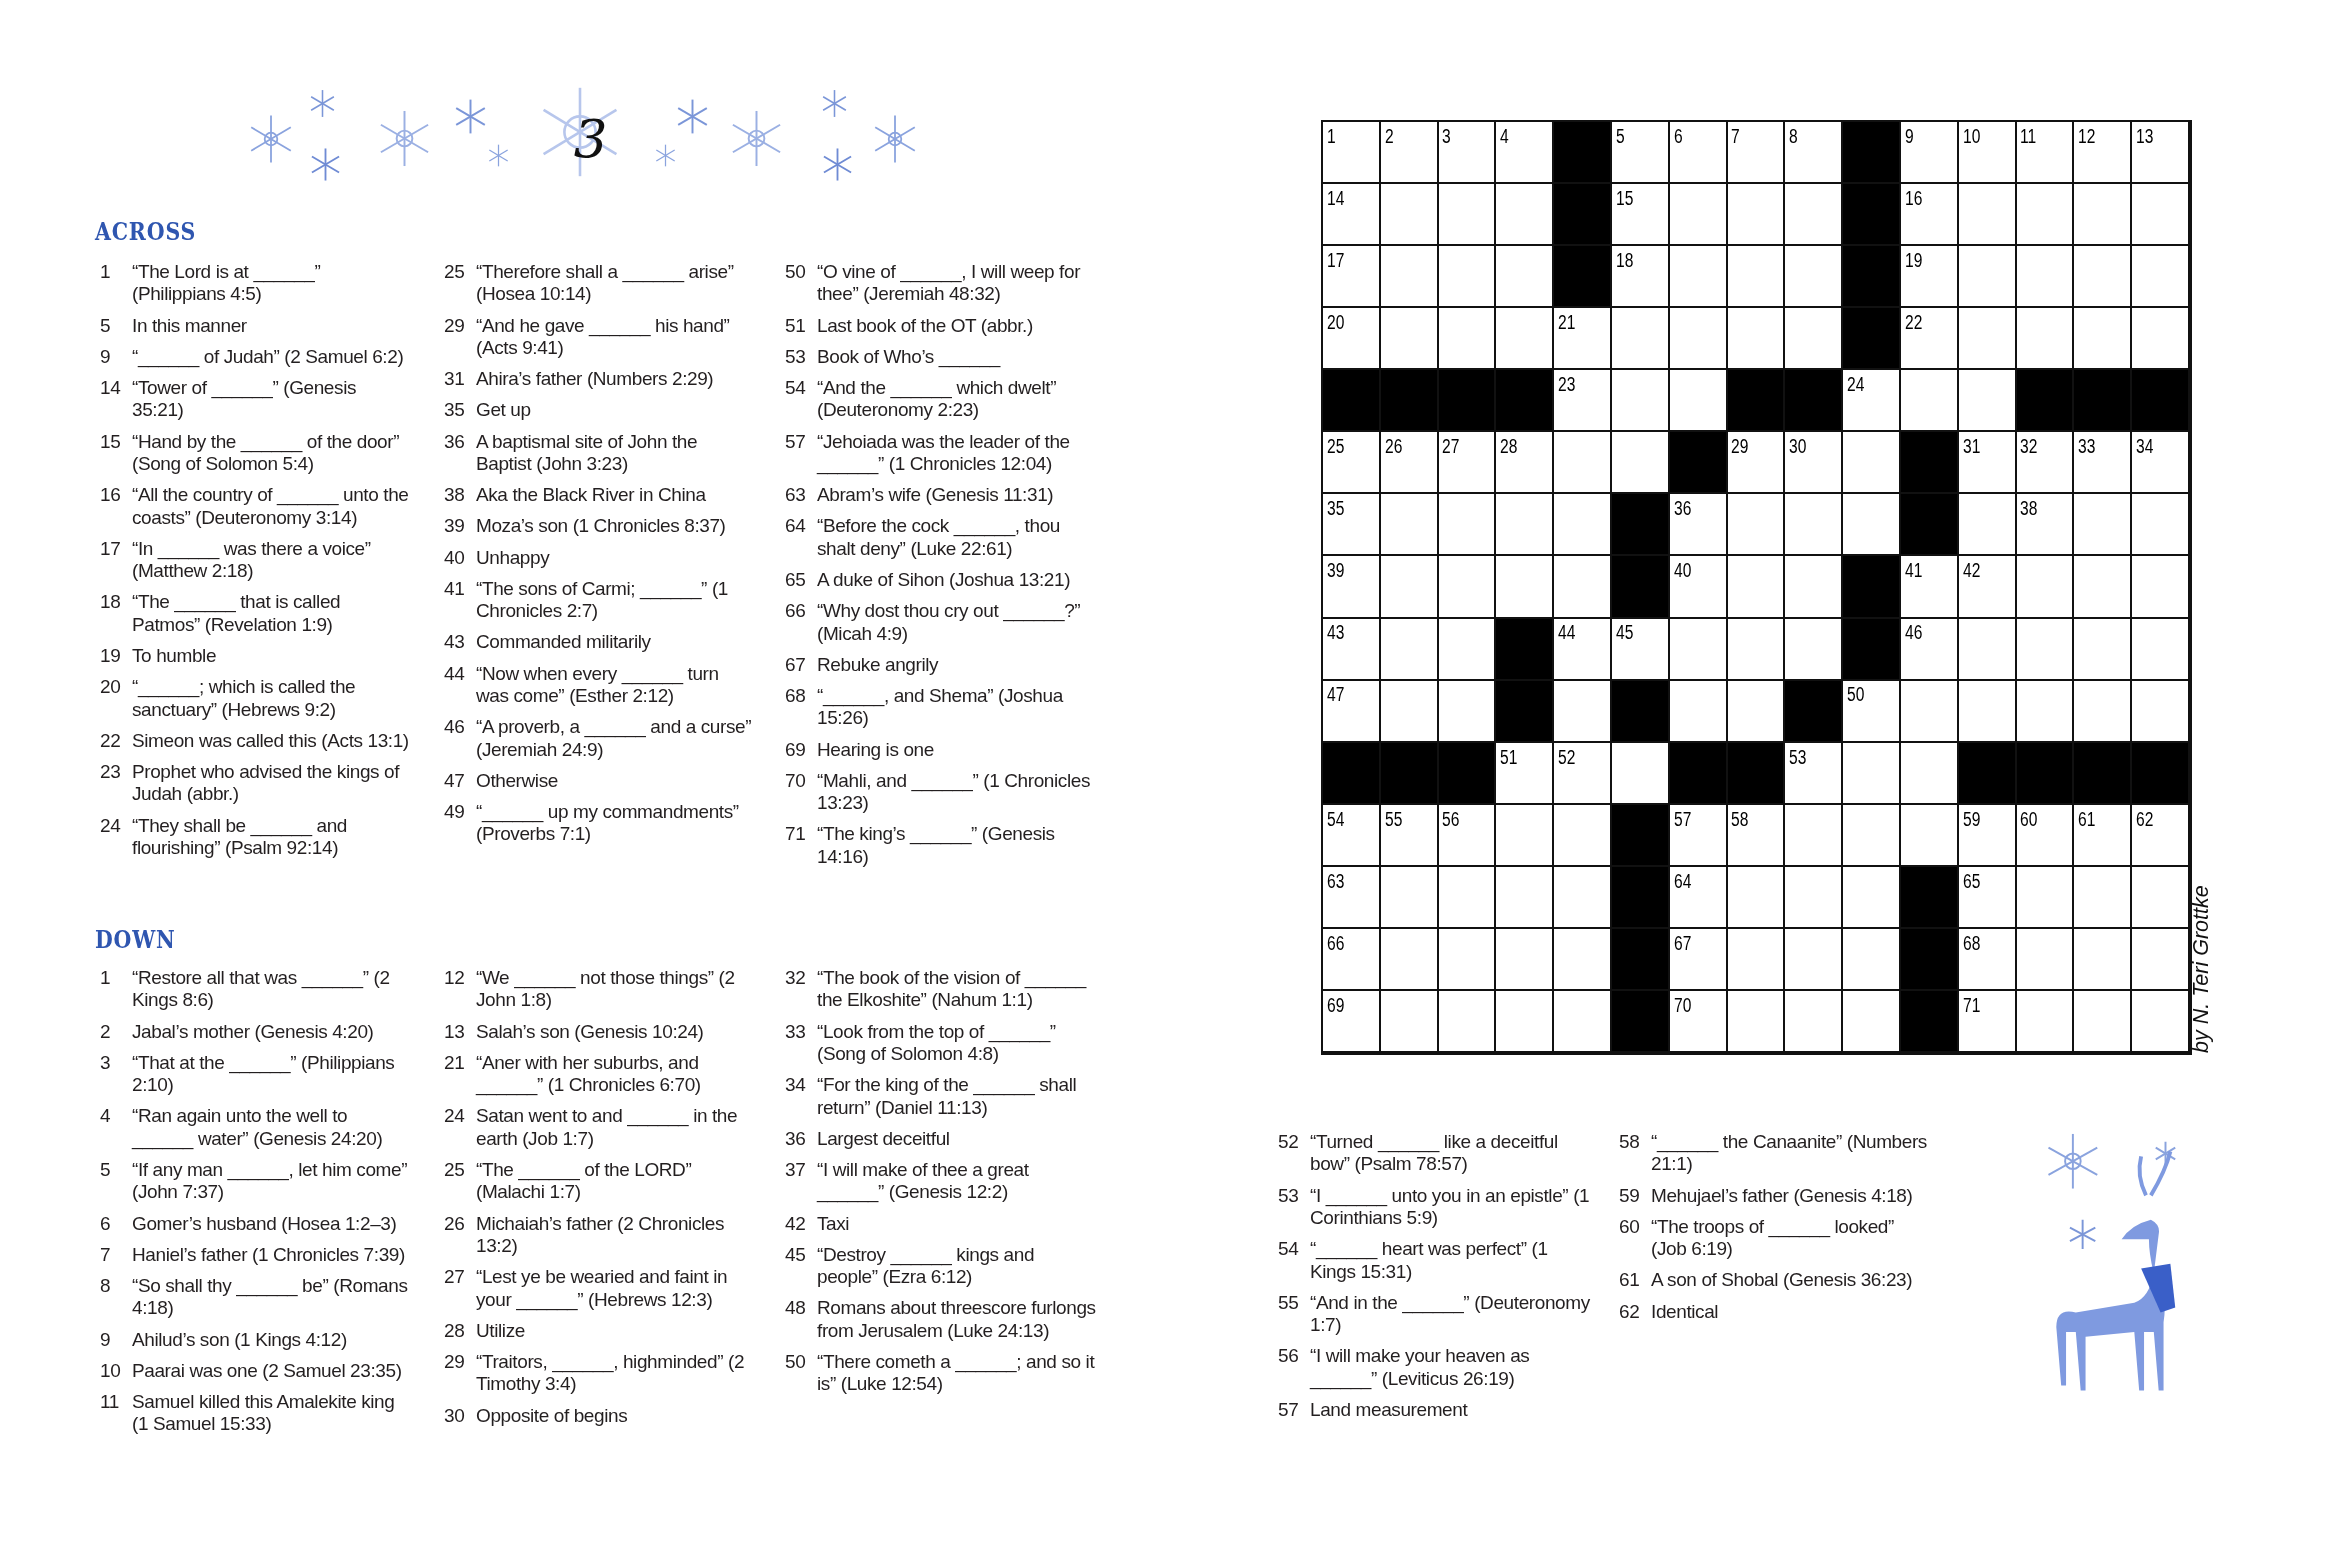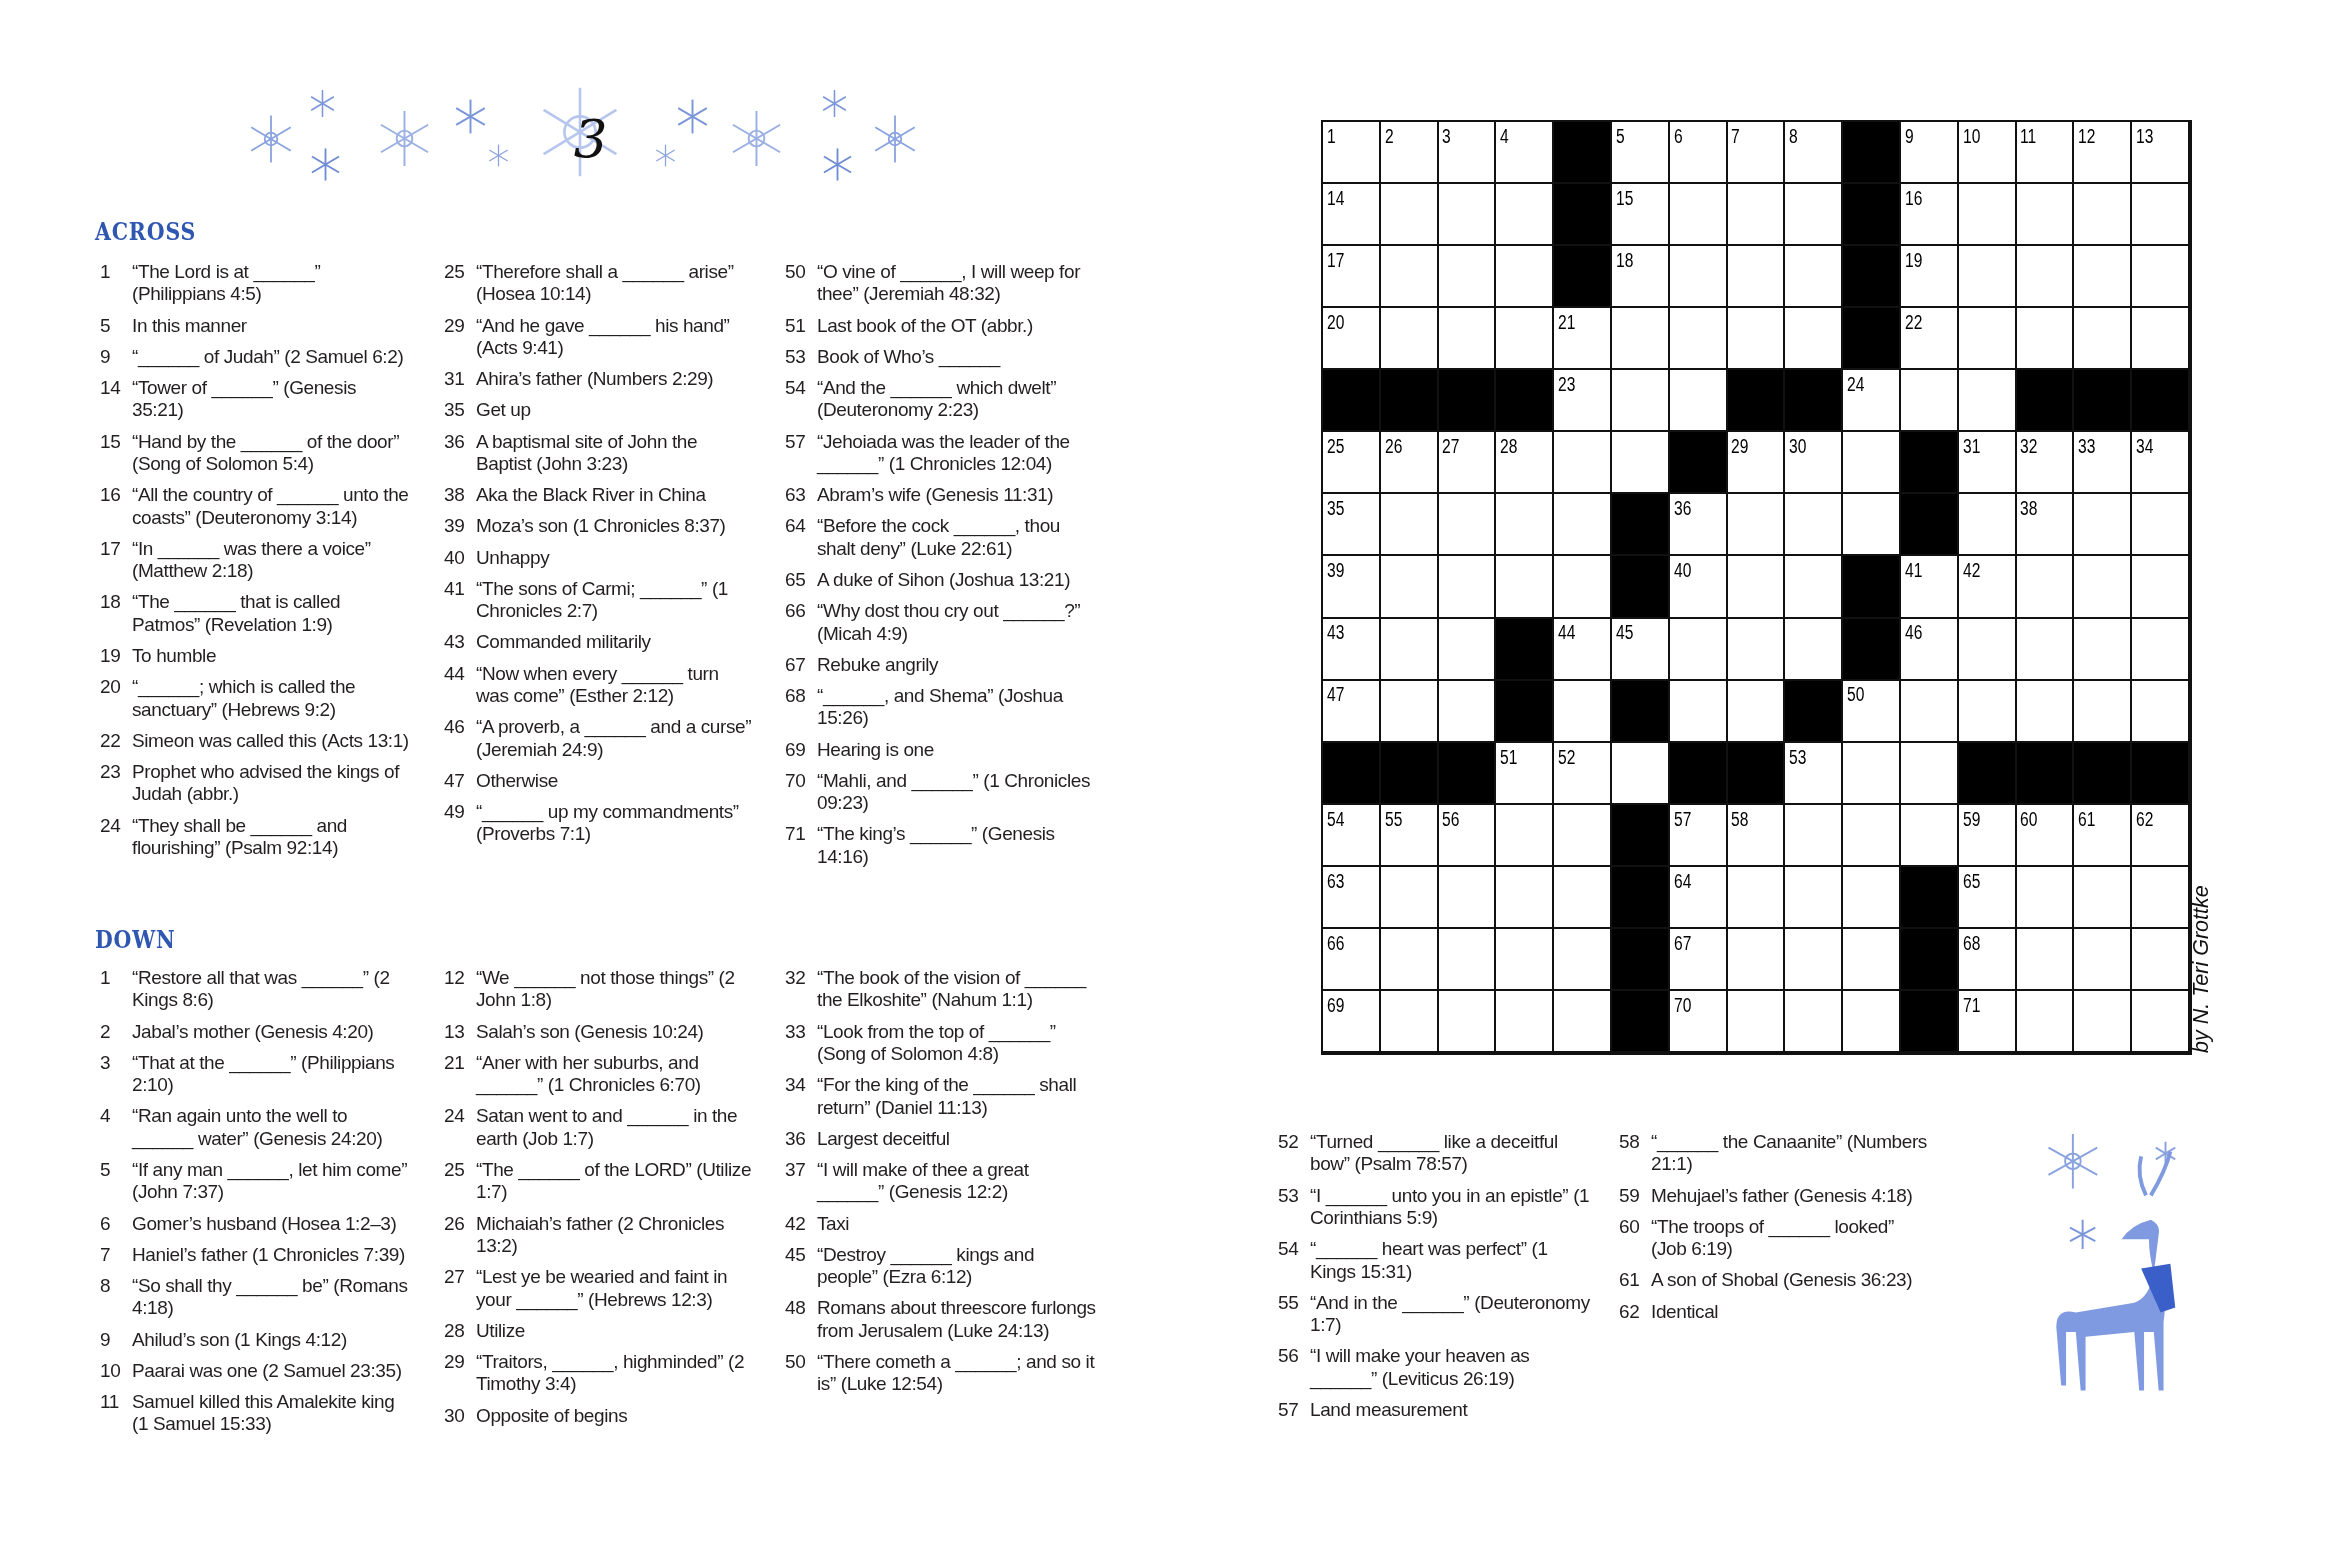--- a/index.html
+++ b/index.html
@@ -294,21 +294,21 @@
     <div class="clue">
       <span class="num">68</span>
       <span class="txt">“______, and Shema” (Joshua 15:26)</span>
     </div>
     <div class="clue">
       <span class="num">69</span>
       <span class="txt">Hearing is one</span>
     </div>
     <div class="clue">
       <span class="num">70</span>
-      <span class="txt">“Mahli, and ______” (1 Chronicles 09:23)</span>
+      <span class="txt">“Mahli, and ______” (1 Chronicles 13:23)</span>
     </div>
     <div class="clue">
       <span class="num">71</span>
       <span class="txt">“The king’s ______” (Genesis 14:16)</span>
     </div>
   </div>
 
 <div class="section-title" style="left:95px;top:925px">DOWN</div>
 <div class="clue-col" style="left:100px;top:967px;width:312px">
     <div class="clue">
@@ -368,21 +368,21 @@
     <div class="clue">
       <span class="num">21</span>
       <span class="txt">“Aner with her suburbs, and ______” (1 Chronicles 6:70)</span>
     </div>
     <div class="clue">
       <span class="num">24</span>
       <span class="txt">Satan went to and ______ in the earth (Job 1:7)</span>
     </div>
     <div class="clue">
       <span class="num">25</span>
-      <span class="txt">“The ______ of the LORD” (Utilize 1:7)</span>
+      <span class="txt">“The ______ of the LORD” (Malachi 1:7)</span>
     </div>
     <div class="clue">
       <span class="num">26</span>
       <span class="txt">Michaiah’s father (2 Chronicles 13:2)</span>
     </div>
     <div class="clue">
       <span class="num">27</span>
       <span class="txt">“Lest ye be wearied and faint in your ______” (Hebrews 12:3)</span>
     </div>
     <div class="clue">

